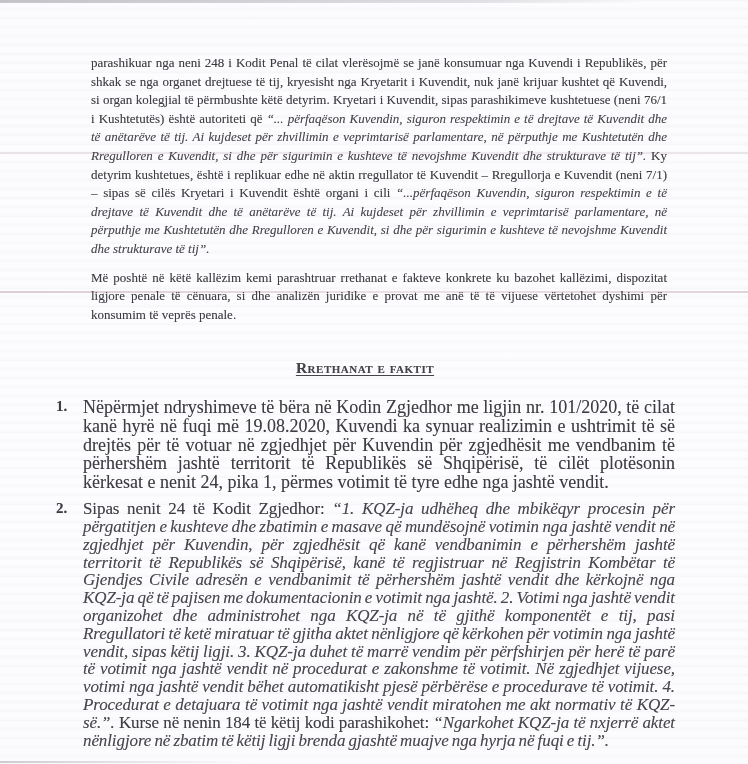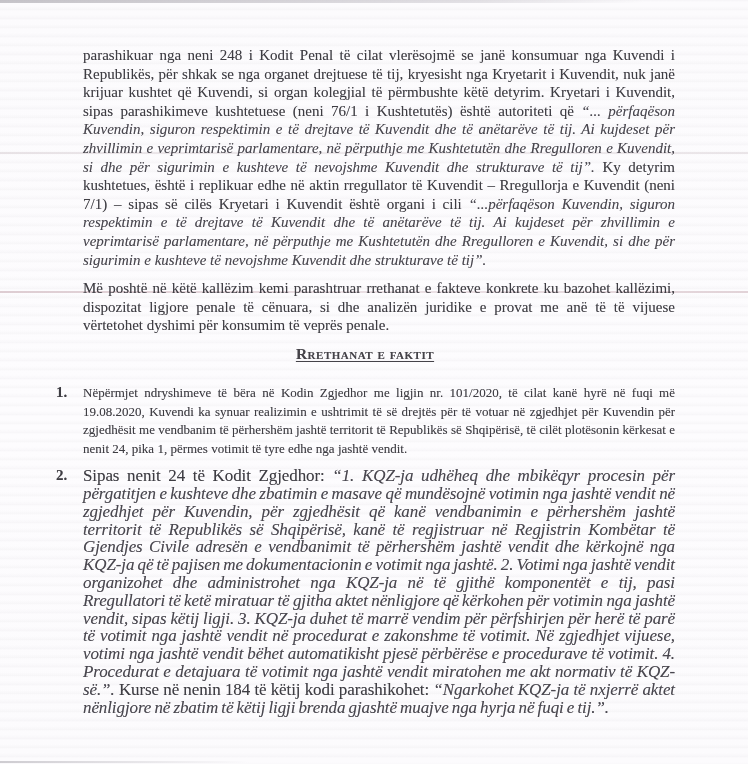--- a/index.html
+++ b/index.html
@@ -44,30 +44,30 @@
   }
   .artifact.bottom-streak {
     top: 761px; left: 0; width: 250px; height: 2px;
     background: linear-gradient(90deg, rgba(150,147,155,0.45), rgba(170,167,175,0.0));
   }
   .content {
     position: absolute; left: 83px; top: 46px; width: 592px;
     text-shadow: 0 0 0.5px rgba(62,61,67,0.35);
   }
   .para {
-    margin: 0;
+    margin: 8px;
     text-align: justify;
-    font-size: 15px;
+    font-size: 13px;
     line-height: 18.6px;
   }
   .para-intro { margin-top: 10px; }
   .rm { font-style: normal; }
   .it { font-style: italic; color: #49474f; }
   .heading {
-    margin: 10px 0 0 0;
+    margin: 35px 0 0 0;
     text-align: center;
     transform: translateX(-14px);
     font-size: 15.5px;
     font-weight: 600;
     font-variant: small-caps;
     letter-spacing: 0.5px;
     color: #454349;
   }
   .heading-text {
     text-decoration: underline;
@@ -76,21 +76,21 @@
   .item { position: relative; }
   .item-1 { margin-top: 21px; }
   .item-2 { margin-top: 9px; }
   .item-number {
     position: absolute; left: -27px; top: 0;
     font-weight: 600;
     font-size: 15px;
   }
   .item-text {
     text-align: justify;
-    font-size: 13px;
+    font-size: 18px;
     line-height: 18.6px;
   }
   .item-text.tight {
     font-size: 17px;
     line-height: 17.8px;
     letter-spacing: -0.1px;
     word-spacing: -1px;
   }
 </style>
 </head>

